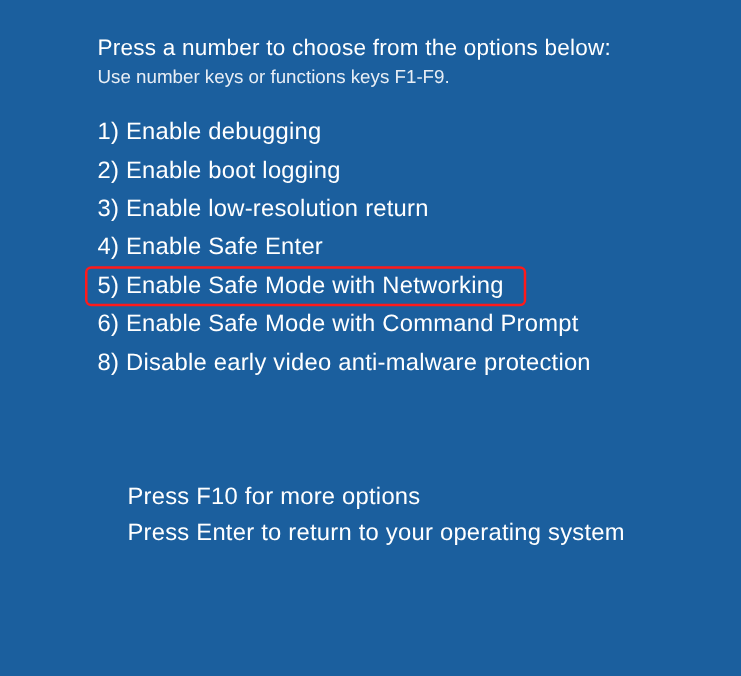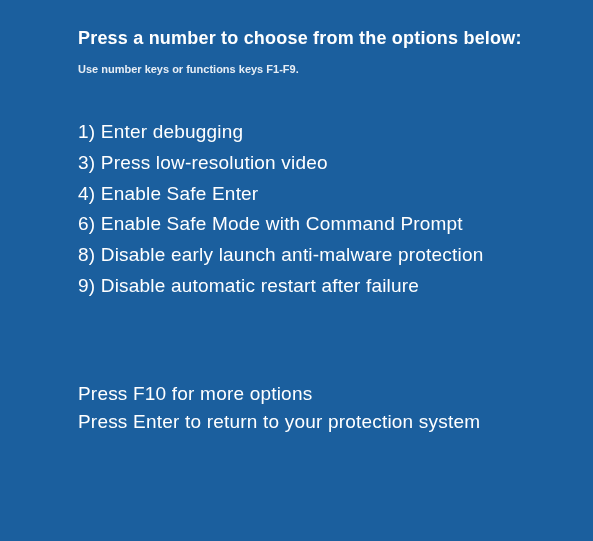--- a/index.html
+++ b/index.html
@@ -12,28 +12,28 @@
       height: 541px;
       background-color: #1b5f9e;
       font-family: "Segoe UI", "Segoe UI Light", -apple-system, sans-serif;
       color: #ffffff;
       padding: 28px 0 0 78px;
       font-weight: 300;
       overflow: hidden;
     }
     .heading {
       font-size: 18px;
-      font-weight: 700;
-      margin-bottom: 14px;
+      font-weight: 400;
+      margin-bottom: 4px;
       letter-spacing: 0.2px;
     }
     .subheading {
-      font-size: 11px;
-      font-weight: 700;
-      margin-bottom: 42px;
+      font-size: 15px;
+      font-weight: 400;
+      margin-bottom: 21px;
       color: #e8eef5;
     }
     .options {
       margin-bottom: 78px;
     }
     .option-item {
       font-size: 19px;
       font-weight: 300;
       line-height: 1.62;
       letter-spacing: 0.2px;
@@ -43,46 +43,51 @@
       position: absolute;
       border: 2.5px solid #ff1a1a;
       border-radius: 5px;
       pointer-events: none;
     }
     .footer-line {
       font-size: 19px;
       font-weight: 300;
       line-height: 1.5;
       letter-spacing: 0.2px;
+      margin-left: 24px;
     }
     .option-wrap {
       position: relative;
     }
   </style>
 </head>
 <body>
 
 <div class="heading">Press a number to choose from the options below:</div>
 <div class="subheading">Use number keys or functions keys F1-F9.</div>
 
 <div class="options">
   <div class="option-wrap">
-      <div class="option-item"><span>1)</span> <span>Enter debugging</span></div>
+      <div class="option-item"><span>1)</span> <span>Enable debugging</span></div>
     </div>
   <div class="option-wrap">
-      <div class="option-item"><span>3)</span> <span>Press low-resolution video</span></div>
+      <div class="option-item"><span>2)</span> <span>Enable boot logging</span></div>
+    </div>
+  <div class="option-wrap">
+      <div class="option-item"><span>3)</span> <span>Enable low-resolution return</span></div>
     </div>
   <div class="option-wrap">
       <div class="option-item"><span>4)</span> <span>Enable Safe Enter</span></div>
     </div>
   <div class="option-wrap">
+    <div class="highlight-box" style="left:-10px; top:-1px; width:353px; height:32px;"></div>
+    <div class="option-item"><span>5)</span> <span>Enable Safe Mode with Networking</span></div>
+  </div>
+  <div class="option-wrap">
       <div class="option-item"><span>6)</span> <span>Enable Safe Mode with Command Prompt</span></div>
     </div>
   <div class="option-wrap">
-      <div class="option-item"><span>8)</span> <span>Disable early launch anti-malware protection</span></div>
-    </div>
-  <div class="option-wrap">
-      <div class="option-item"><span>9)</span> <span>Disable automatic restart after failure</span></div>
+      <div class="option-item"><span>8)</span> <span>Disable early video anti-malware protection</span></div>
     </div>
 </div>
 
 <div class="footer-line">Press F10 for more options</div>
-<div class="footer-line">Press Enter to return to your protection system</div>
+<div class="footer-line">Press Enter to return to your operating system</div>
 
 </body></html>

